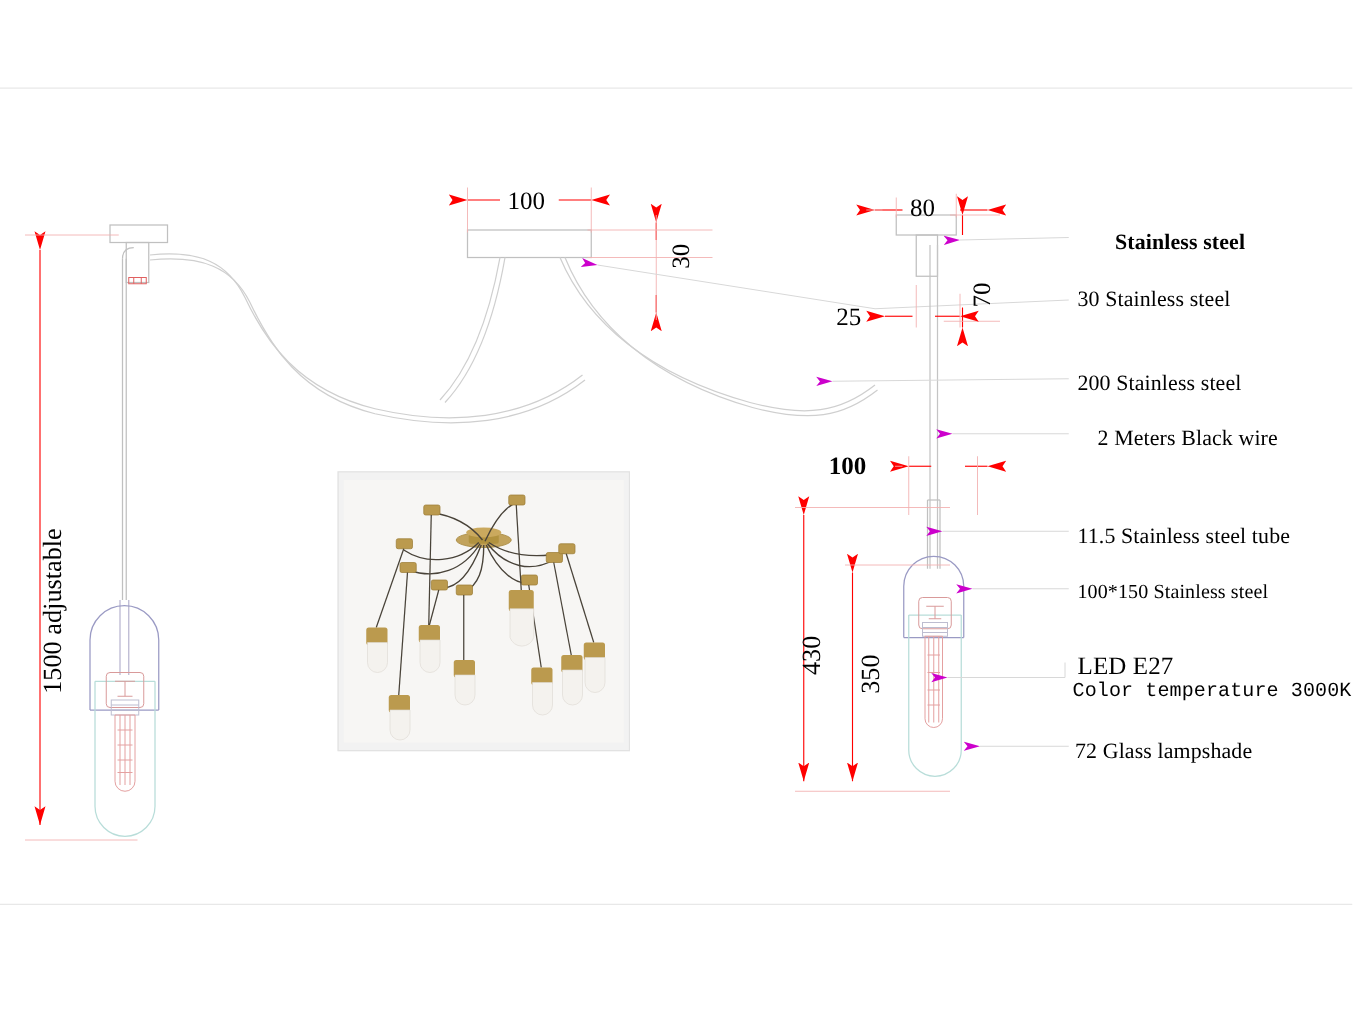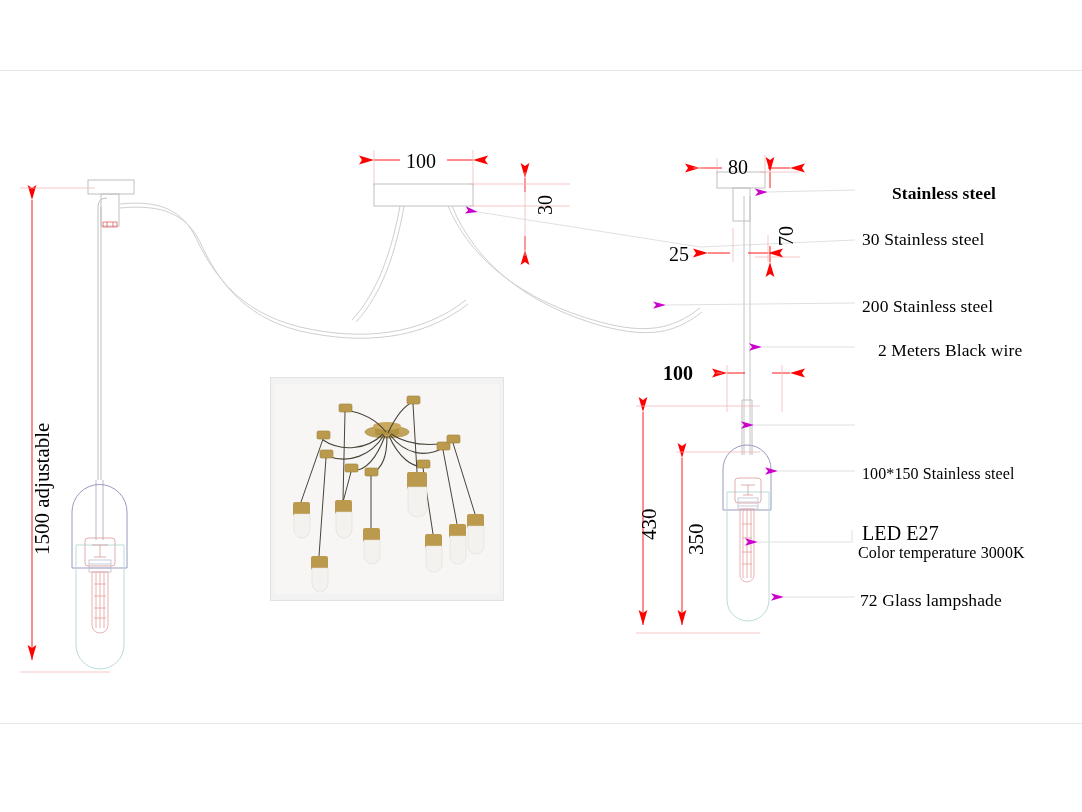--- a/index.html
+++ b/index.html
@@ -284,26 +284,27 @@
   <div class="dim vert tall" style="left:684px; top:555px;">350</div>
 
   <div class="label" style="left:892px; top:183px;font-weight:bold;">Stainless steel</div>
 
   <div class="label" style="left:862px; top:229px;">30 Stainless steel</div>
 
   <div class="label" style="left:862px; top:296px;text-align:right;">200 Stainless steel</div>
 
   <div class="label" style="left:856px; top:340px;margin-left:22px;">2 Meters Black wire</div>
 
+  <div class="label" style="left:862px; top:418px;">11.5 Stainless steel tube</div>
 
   <div class="label" style="left:862px; top:464px; font-size:16px;">100*150 Stainless steel</div>
 
   <div class="label" style="left:862px; top:521px; font-size:20px;">LED E27</div>
 
-  <div class="label" style="left:858px; top:543px; font-size:16px;">Color temperature 3000K</div>
+  <div class="label" style="left:858px; top:543px; font-size:16px;font-family:Liberation Mono, monospace;">Color temperature 3000K</div>
 
   <div class="label" style="left:860px; top:590px;">72 Glass lampshade</div>
 
   <div id="photo">
     <svg viewBox="0 0 232 222" xmlns="http://www.w3.org/2000/svg">
       <rect x="0" y="0" width="232" height="222" fill="#f2f2f2"></rect>
       <rect x="4" y="6" width="224" height="210" fill="#f7f6f4"></rect>
 
       <g>
         <ellipse cx="116" cy="54" rx="22" ry="6" fill="#c2a35c" stroke="#a98c45" stroke-width="0.7"></ellipse>

